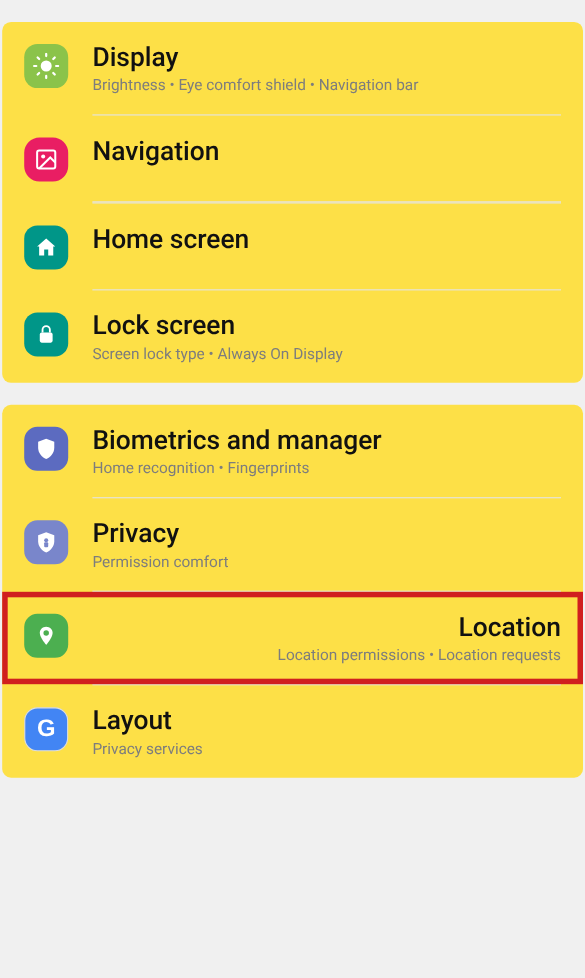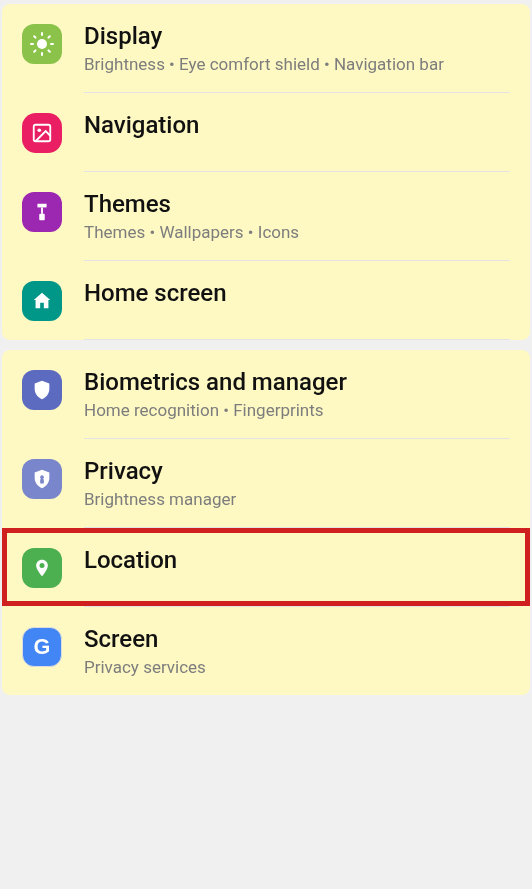--- a/index.html
+++ b/index.html
@@ -4,34 +4,35 @@
   <style>
     * { margin: 0; padding: 0; box-sizing: border-box; }
     body {
       width: 532px;
       height: 889px;
       background: #f0f0f0;
       font-family: -apple-system, BlinkMacSystemFont, 'Segoe UI', Roboto, sans-serif;
       overflow: hidden;
     }
     .section {
-      background: #fef9c3;
+      background: #fde047;
       border-radius: 8px;
-      margin: 4px 2px 10px 2px;
+      margin: 20px 2px 10px 2px;
       padding: 0;
     }
     .settings-item {
       display: flex;
       align-items: flex-start;
       padding: 18px 20px 18px 20px;
       position: relative;
     }
     .settings-item.highlighted {
       outline: 5px solid #d01f1f;
       outline-offset: -5px;
+      text-align: right;
     }
     .icon-wrap {
       width: 40px;
       height: 40px;
       border-radius: 12px;
       display: flex;
       align-items: center;
       justify-content: center;
       flex-shrink: 0;
       margin-right: 22px;
@@ -41,21 +42,21 @@
       flex: 1;
       padding-top: 0px;
     }
     .item-title {
       font-size: 24px;
       font-weight: 500;
       color: #111;
       margin-bottom: 4px;
     }
     .item-subtitle {
-      font-size: 17px;
+      font-size: 14px;
       color: #7d7d7d;
       font-weight: 400;
     }
     .divider {
       height: 1px;
       background: #e4e4e4;
       margin-left: 82px;
       margin-right: 20px;
     }
     
@@ -105,47 +106,46 @@
           <circle cx="9" cy="9" r="2"></circle>
           <path d="M21 15l-5-5L5 21" fill="none" stroke="#fff" stroke-width="2"></path>
         </svg>
     </div>
     <div class="item-content">
       <div class="item-title">Navigation</div>
     </div>
   </div>
   <div class="divider"></div>
 
-  <div class="settings-item">
-    <div class="icon-wrap bg-purple">
-      <svg width="22" height="22" viewBox="0 0 24 24" fill="#fff">
-          <path d="M7 3h10v4H7z"></path>
-          <rect x="11" y="7" width="2" height="7"></rect>
-          <rect x="9" y="14" width="6" height="7" rx="1"></rect>
-        </svg>
-    </div>
-    <div class="item-content">
-      <div class="item-title">Themes</div>
-      <div class="item-subtitle">Themes  •  Wallpapers  •  Icons</div>
-    </div>
-  </div>
   <div class="divider"></div>
 
   <div class="settings-item">
     <div class="icon-wrap bg-teal">
       <svg width="22" height="22" viewBox="0 0 24 24" fill="#fff">
           <path d="M12 3l9 8h-2v9h-5v-6h-4v6H5v-9H3z"></path>
         </svg>
     </div>
     <div class="item-content">
       <div class="item-title">Home screen</div>
     </div>
   </div>
   <div class="divider"></div>
 
+  <div class="settings-item">
+    <div class="icon-wrap bg-teal2">
+      <svg width="20" height="22" viewBox="0 0 24 24" fill="#fff">
+          <rect x="5" y="10" width="14" height="11" rx="2"></rect>
+          <path d="M8 10V7a4 4 0 118 0v3" fill="none" stroke="#fff" stroke-width="2"></path>
+        </svg>
+    </div>
+    <div class="item-content">
+      <div class="item-title">Lock screen</div>
+      <div class="item-subtitle">Screen lock type  •  Always On Display</div>
+    </div>
+  </div>
 
 </div>
 
 <div class="section">
 
   <div class="settings-item">
     <div class="icon-wrap bg-indigo">
       <svg width="22" height="24" viewBox="0 0 24 24" fill="#fff">
           <path d="M12 2l8 3v6c0 5-3.5 9.5-8 11-4.5-1.5-8-6-8-11V5l8-3z"></path>
         </svg>
@@ -160,43 +160,44 @@
   <div class="settings-item">
     <div class="icon-wrap bg-blue">
       <svg width="22" height="24" viewBox="0 0 24 24" fill="#fff">
           <path d="M12 2l8 3v6c0 5-3.5 9.5-8 11-4.5-1.5-8-6-8-11V5l8-3z"></path>
           <circle cx="12" cy="10" r="2" fill="#7986cb"></circle>
           <rect x="10" y="12" width="4" height="5" rx="1" fill="#7986cb"></rect>
         </svg>
     </div>
     <div class="item-content">
       <div class="item-title">Privacy</div>
-      <div class="item-subtitle">Brightness manager</div>
+      <div class="item-subtitle">Permission comfort</div>
     </div>
   </div>
   <div class="divider"></div>
 
   <div class="settings-item highlighted">
     <div class="icon-wrap bg-green2">
       <svg width="20" height="24" viewBox="0 0 24 24" fill="#fff">
           <path d="M12 2C8 2 5 5 5 9c0 5 7 13 7 13s7-8 7-13c0-4-3-7-7-7z"></path>
           <circle cx="12" cy="9" r="3" fill="#4caf50"></circle>
         </svg>
     </div>
     <div class="item-content">
       <div class="item-title">Location</div>
+      <div class="item-subtitle">Location permissions  •  Location requests</div>
     </div>
   </div>
   <div class="divider"></div>
 
   <div class="settings-item">
     <div class="icon-wrap bg-white" style="background:#4285F4;">
       <svg width="26" height="26" viewBox="0 0 24 24">
           <text x="12" y="18" text-anchor="middle" font-size="20" font-weight="600" fill="#fff" font-family="Arial">G</text>
         </svg>
     </div>
     <div class="item-content">
-      <div class="item-title">Screen</div>
+      <div class="item-title">Layout</div>
       <div class="item-subtitle">Privacy services</div>
     </div>
   </div>
 
 </div>
 
 </body></html>

